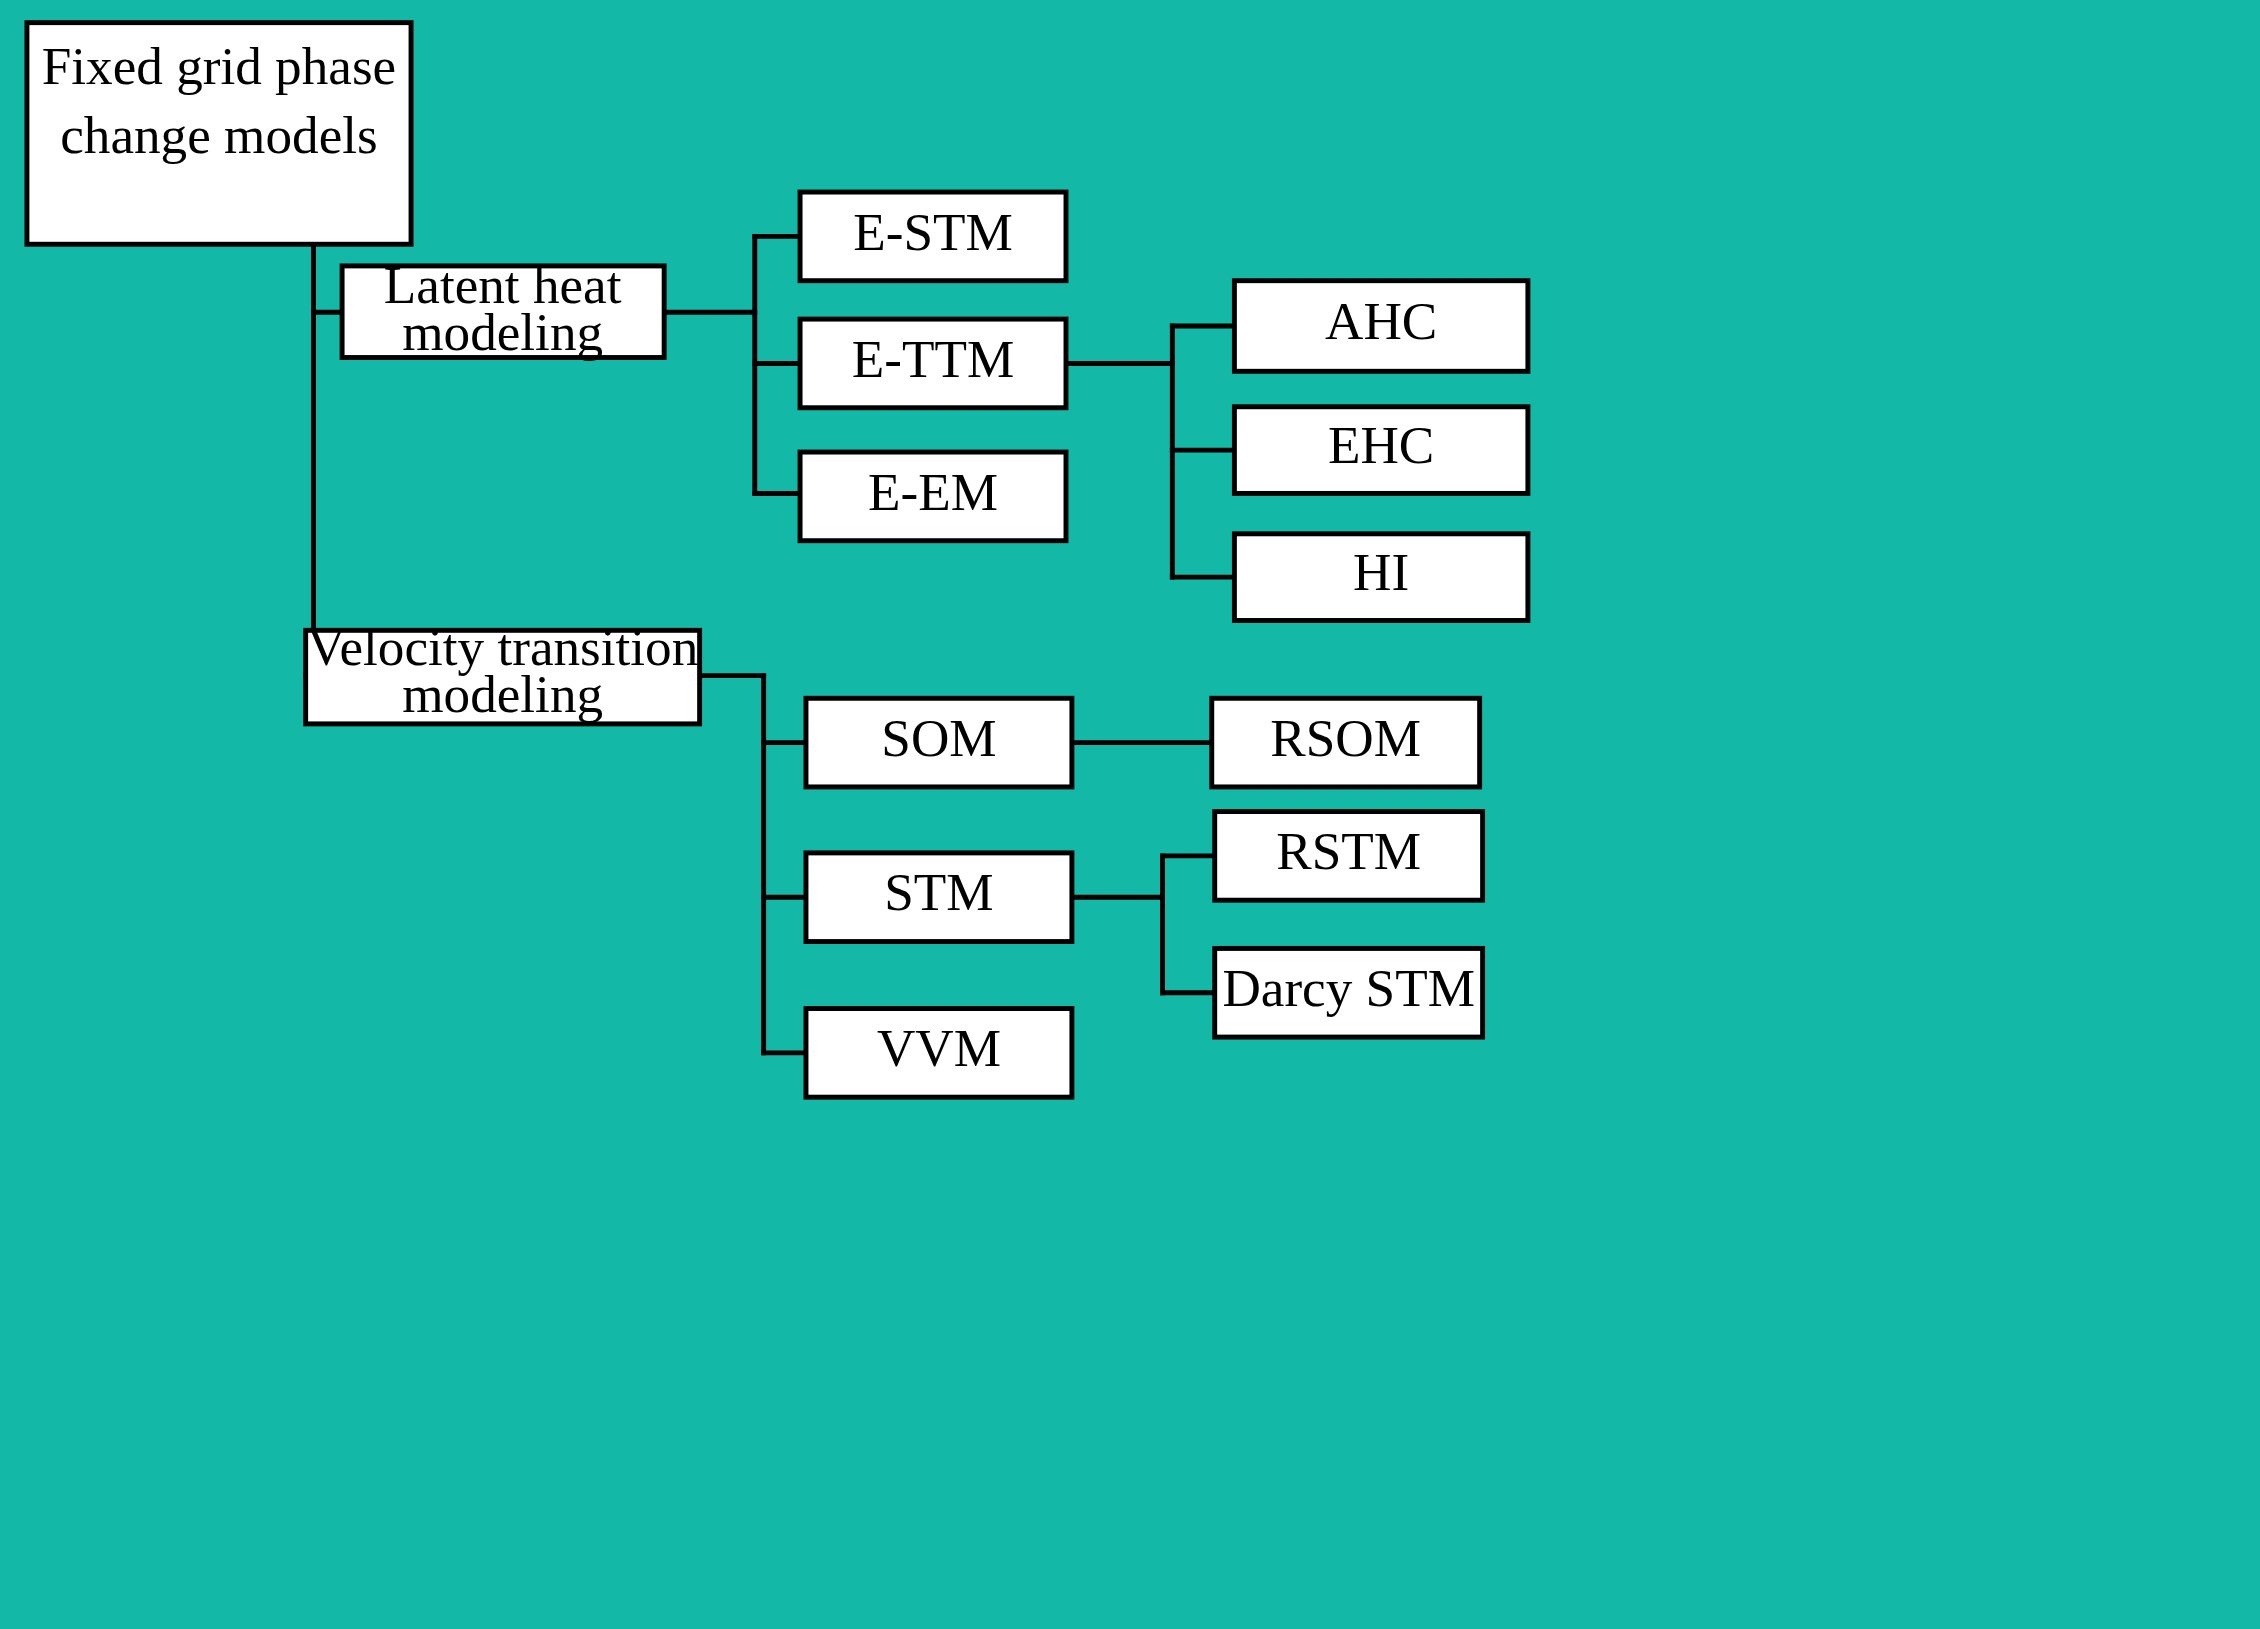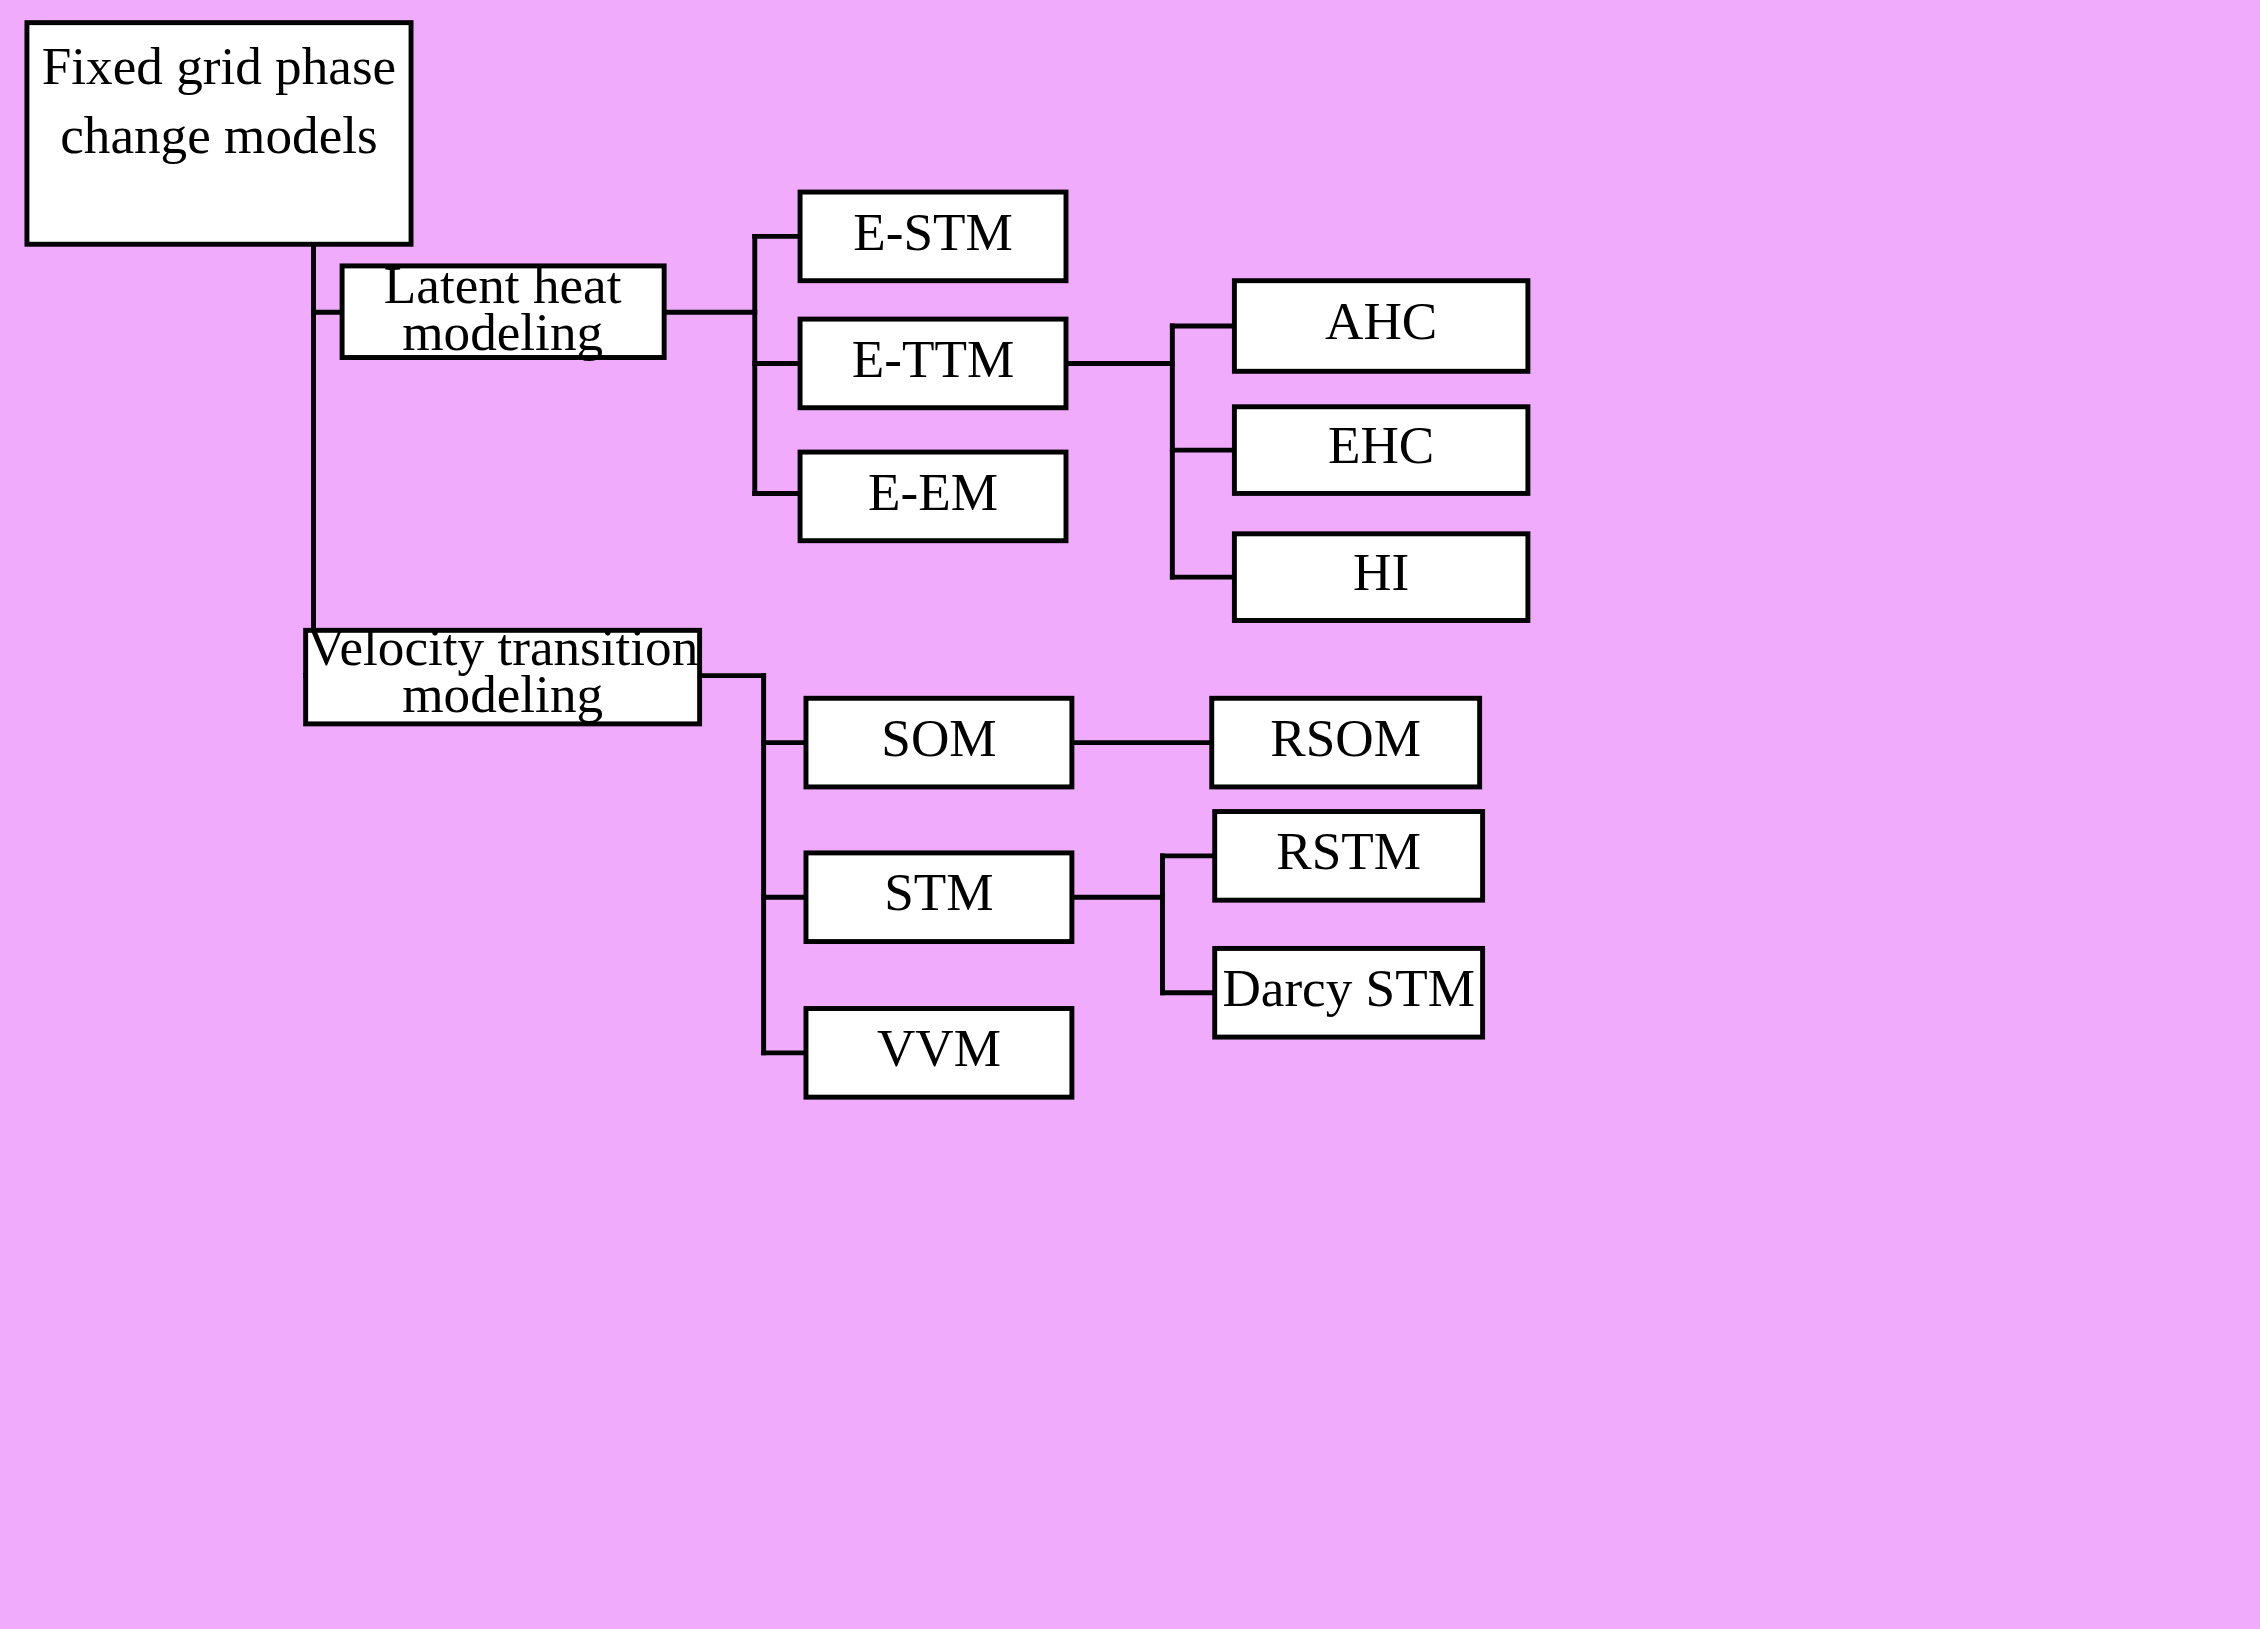--- a/index.html
+++ b/index.html
@@ -1,18 +1,18 @@
 <!DOCTYPE html>
 <html><head>
 <meta charset="utf-8">
 <style>
   html,body{margin:0;padding:0;background:#ffffff;}
   body{width:2261px;height:1629px;overflow:hidden;
        font-family:"Liberation Serif","DejaVu Serif",serif;}
-  #diagram-root{position:relative;width:2261px;height:1629px;background:#f0abfc;}
+  #diagram-root{position:relative;width:2261px;height:1629px;background:#14b8a6;}
   svg{display:block;position:absolute;top:0;left:0;}
   .node-label{
     font-family:"Liberation Serif","DejaVu Serif",serif;
     fill:#000000;
     text-anchor:middle;
     dominant-baseline:middle;
   }
 </style>
 </head>
 <body>

